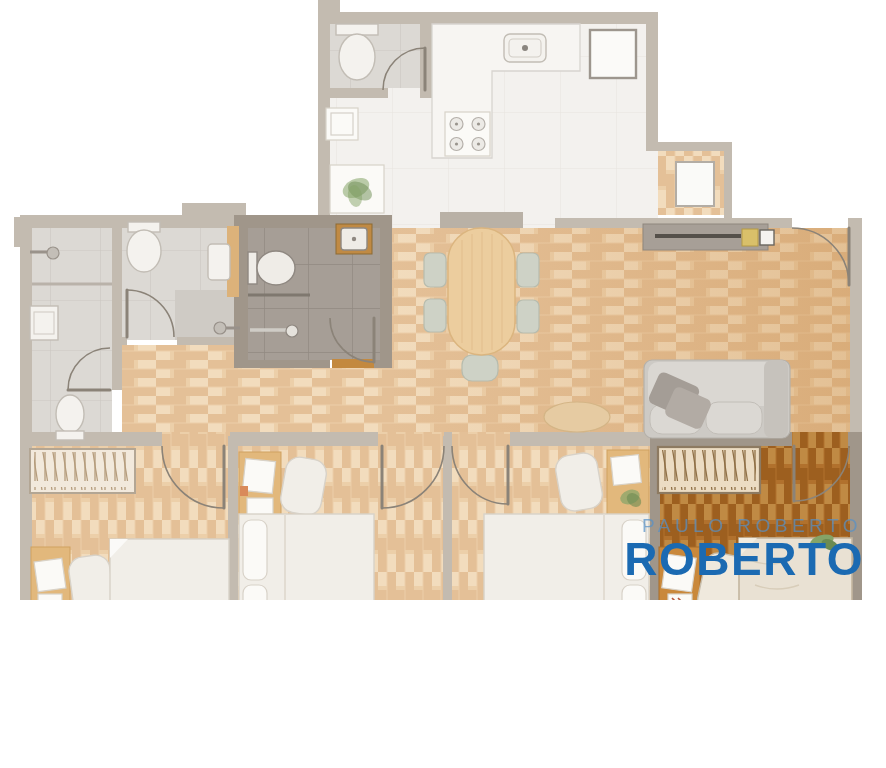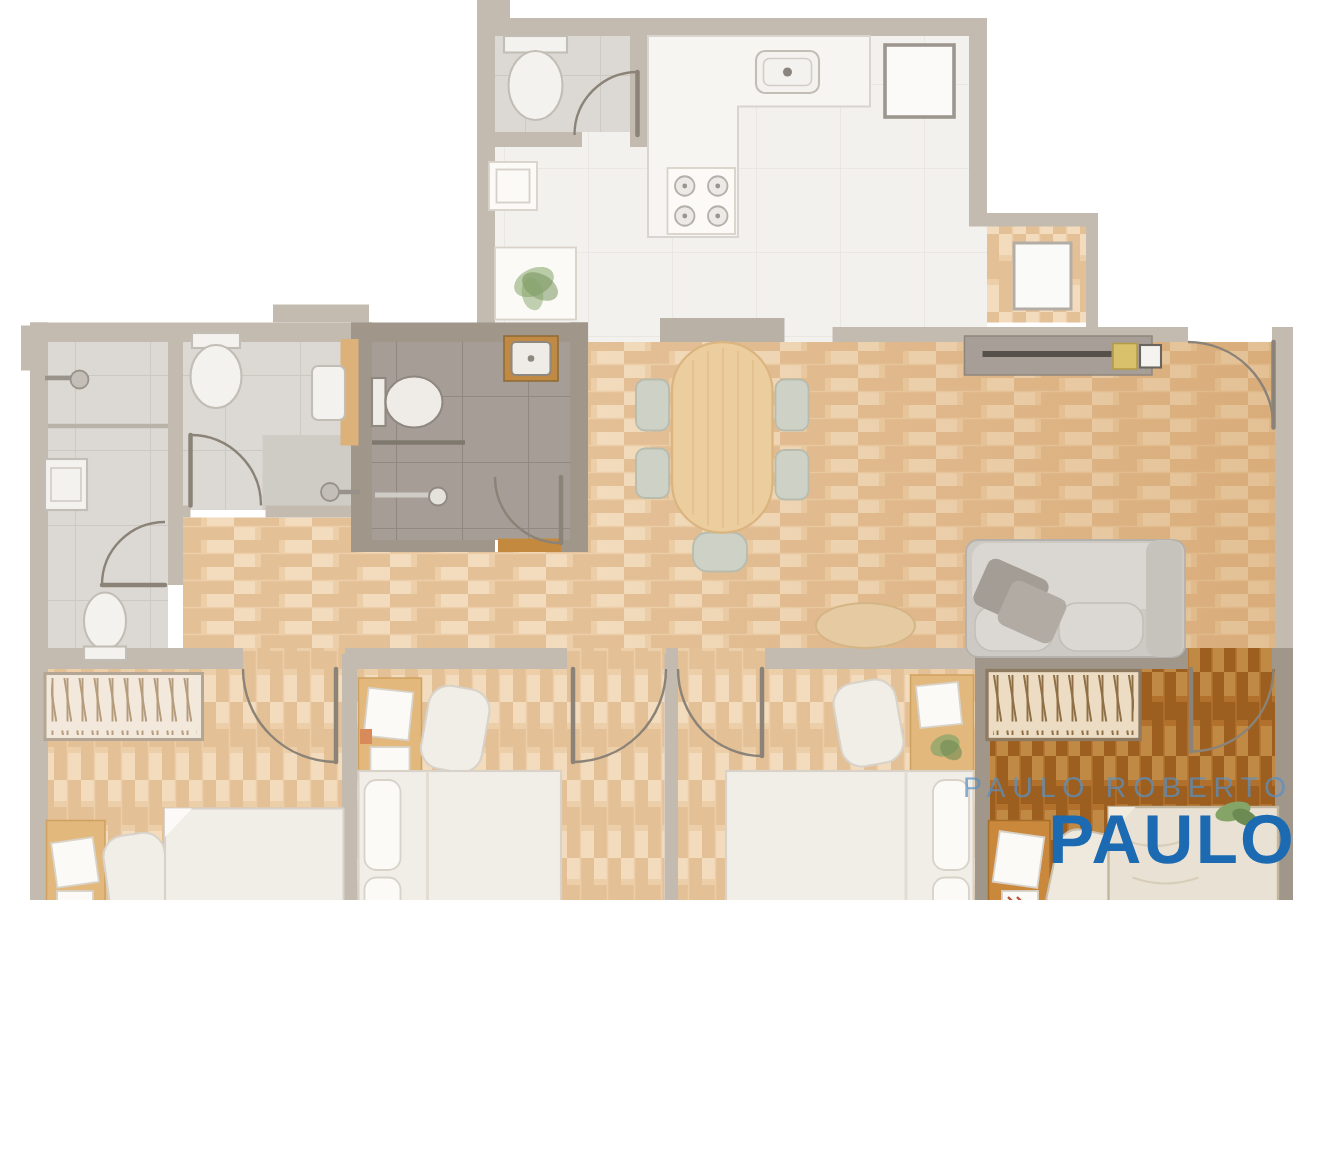--- a/index.html
+++ b/index.html
@@ -375,15 +375,15 @@
     </g>
     <g>
       <ellipse cx="822" cy="541" rx="12" ry="6" style="fill:var(--plant-green)" transform="rotate(-15 822 541)"></ellipse>
       <ellipse cx="830" cy="545" rx="9" ry="5" style="fill:var(--plant-green-dark)" transform="rotate(25 830 545)"></ellipse>
     </g>
   </g>
 </svg>
 
 <div class="watermark">
   <div class="wm1">PAULO ROBERTO</div>
-  <div class="wm2">PAULO</div>
+  <div class="wm2">ROBERTO</div>
 </div>
 </div>
 
 </body></html>

